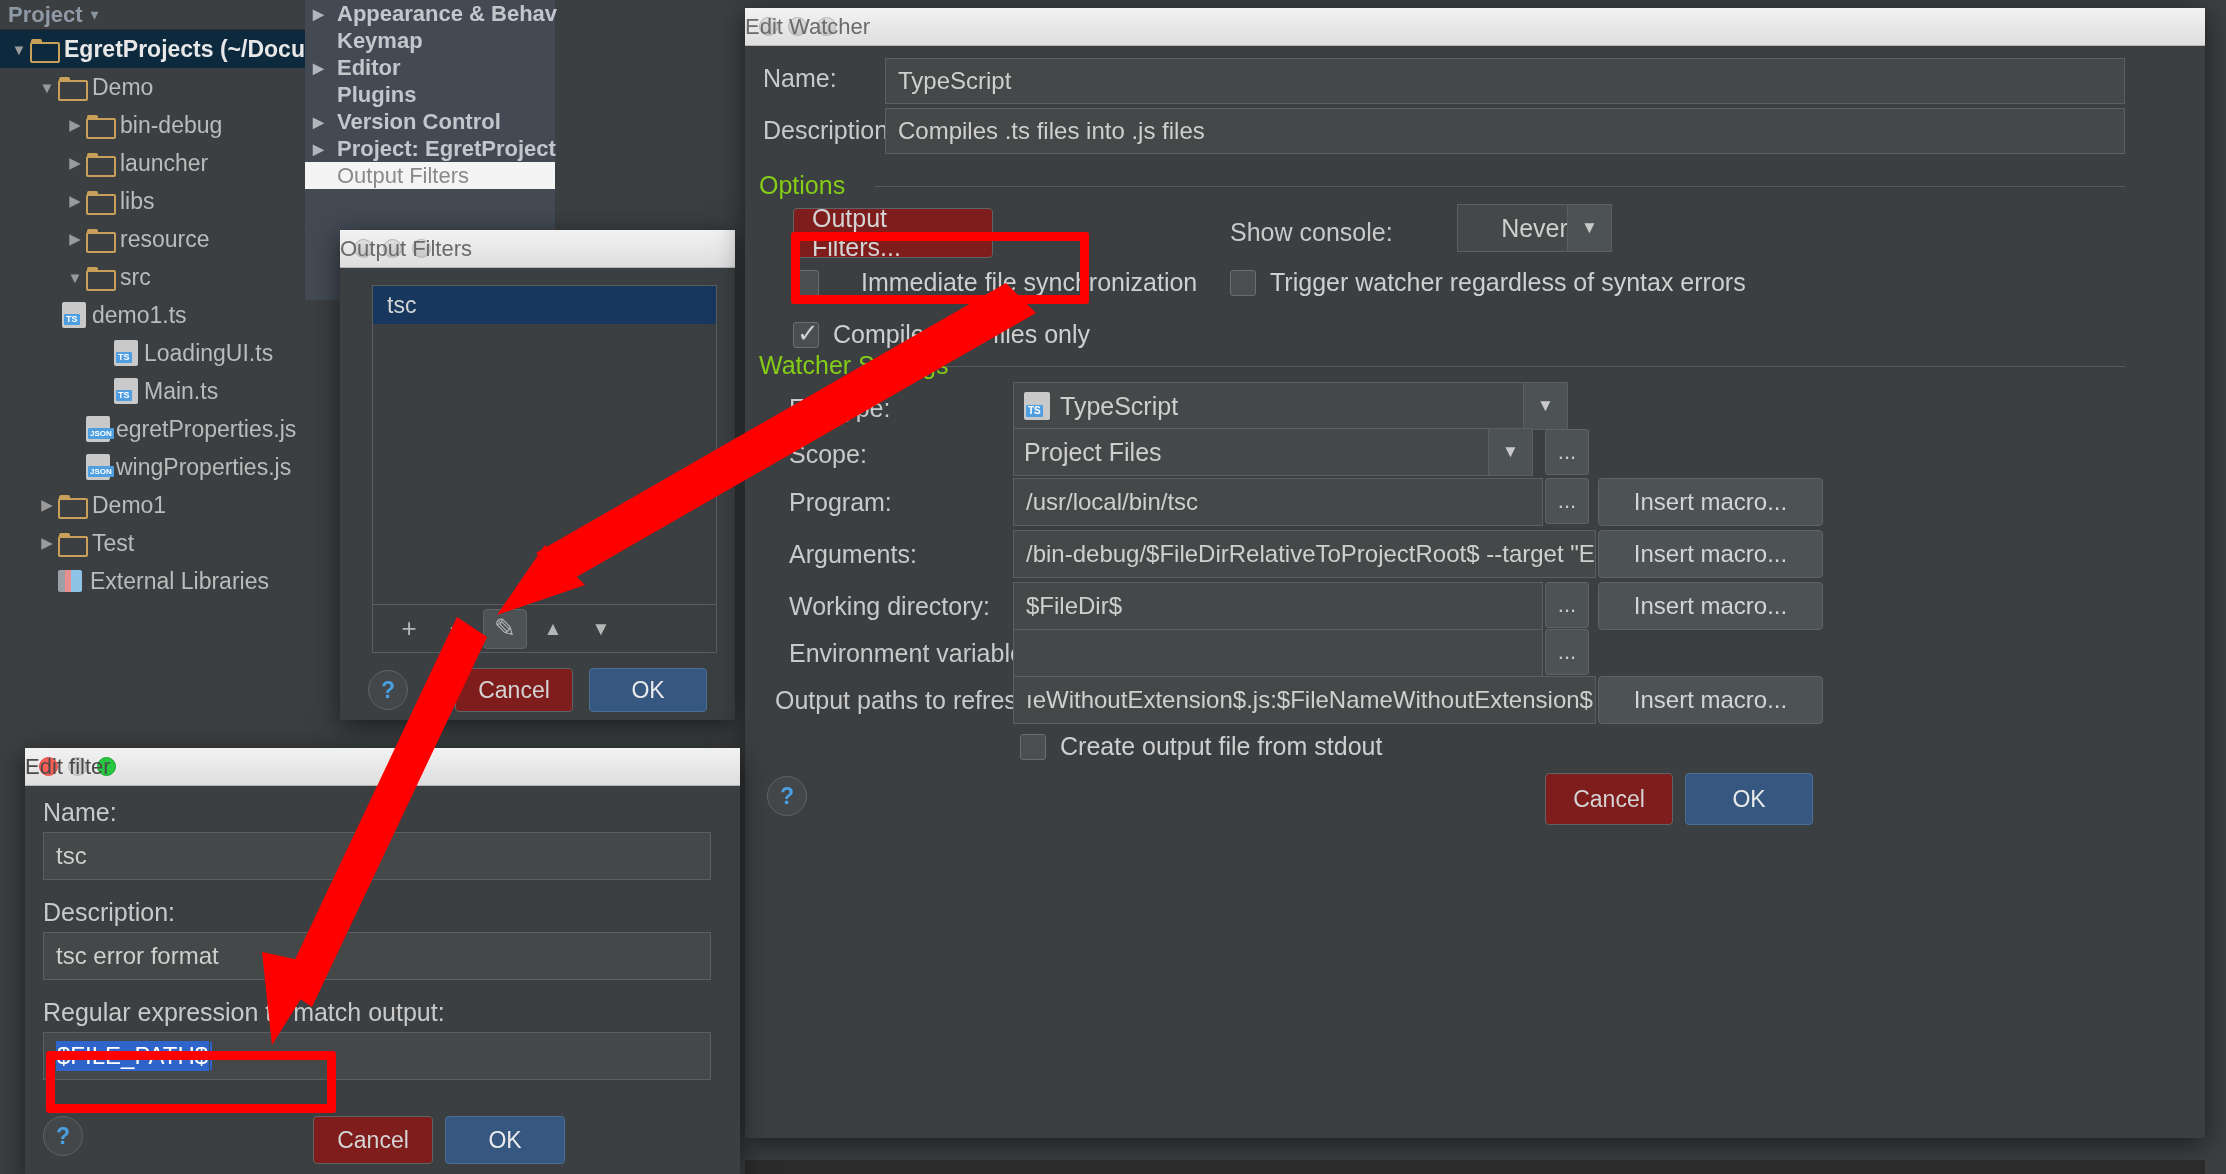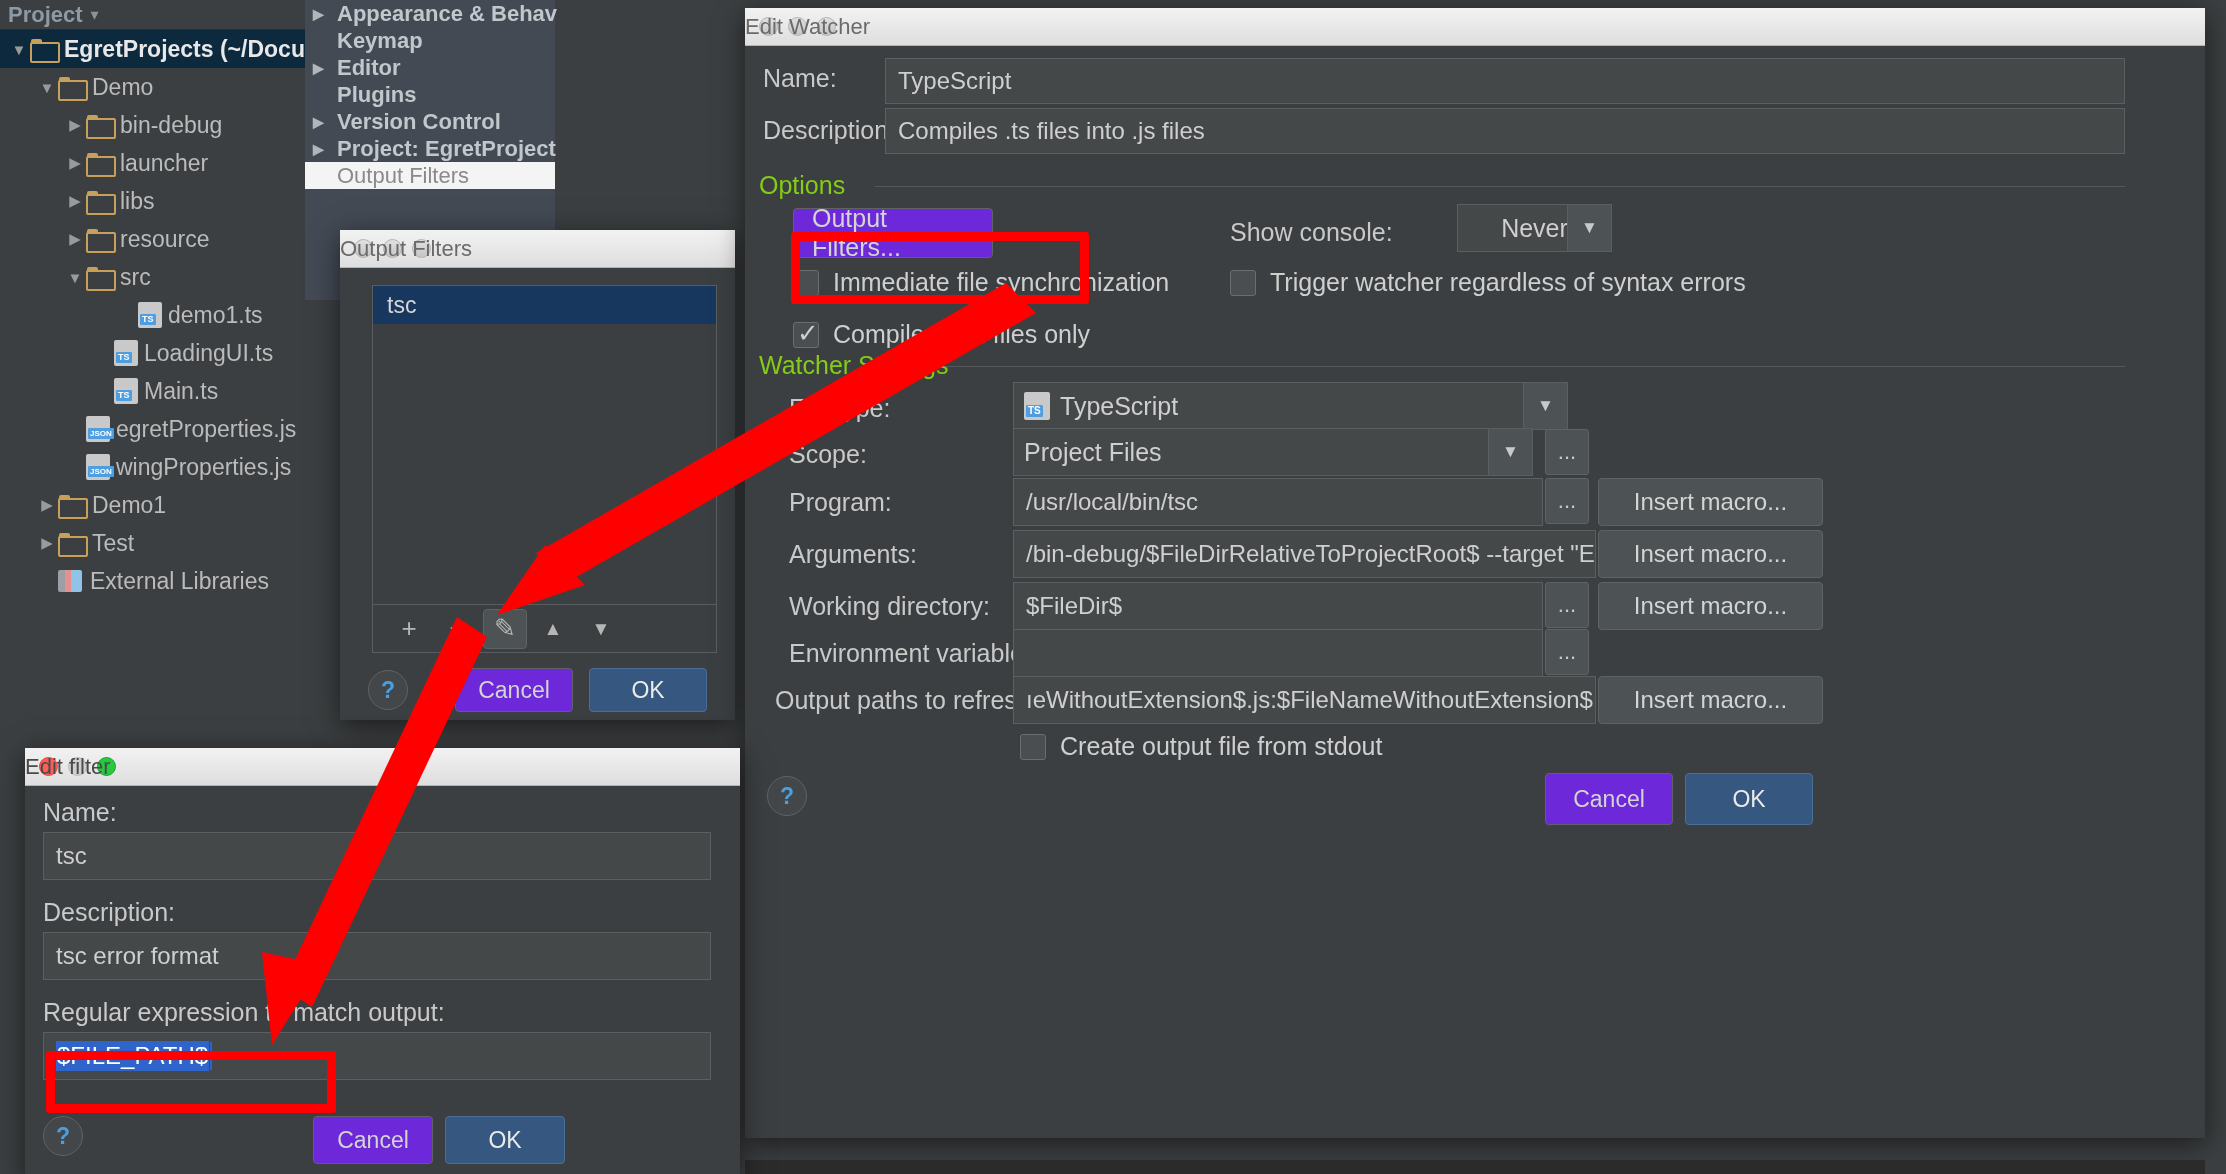--- a/index.html
+++ b/index.html
@@ -114,21 +114,21 @@
     display:flex; align-items:center; justify-content:flex-end; gap:16px; padding-right:28px;
   }
   .help-btn{
     width:40px; height:40px; border-radius:50%;
     border:1px solid #5f6365; background:#43474a;
     color:#4a9fe0; font-size:23px; font-weight:bold;
     display:flex; align-items:center; justify-content:center;
   }
   .btn{
     min-width:118px; height:44px; padding:0 18px;
-    background:#6d28d9; border:1px solid #5f6365; border-radius:4px;
+    background:#7f1d1d; border:1px solid #5f6365; border-radius:4px;
     color:#d4d4d4; font-size:23px;
     display:flex; align-items:center; justify-content:center;
   }
   .btn.primary{ background:#365880; border-color:#4a6f96; color:#eaeaea; }
   .of-footer .help-btn{ margin-right:auto; margin-left:28px; }
 
   
   #editWatcher{ left:745px; top:8px; width:1460px; height:1130px; }
   .ew-body{ position:absolute; left:0; top:38px; right:0; bottom:0; background:#3c3f41; }
   .lbl{ color:#c9c9c9; font-size:25px; }
@@ -254,21 +254,21 @@
       <div class="tree-row" style="padding-left: 64px;">
         <span class="tw right"></span>
         <span class="folder"></span>
         <span>resource</span>
       </div>
       <div class="tree-row" style="padding-left: 64px;">
         <span class="tw down"></span>
         <span class="folder"></span>
         <span>src</span>
       </div>
-      <div class="tree-row" style="padding-left: 116px;">
+      <div class="tree-row" style="padding-left: 40px;">
         <span class="tw "></span>
         <span class="ficon" data-t="TS"></span>
         <span>demo1.ts</span>
       </div>
       <div class="tree-row" style="padding-left: 92px;">
         <span class="tw "></span>
         <span class="ficon" data-t="TS"></span>
         <span>LoadingUI.ts</span>
       </div>
       <div class="tree-row" style="padding-left: 92px;">
@@ -385,21 +385,21 @@
       <div class="group-line" style="left:130px; top:140px; width:1250px;"></div>
 
       <div class="btn" style="position:absolute; left:48px; top:162px; width:200px; height:50px; font-size:25px;">Output Filters...</div>
 
       <span class="lbl" style="position:absolute; left:485px; top:172px;">Show console:</span>
       <div class="combo" style="position:absolute; left:712px; top:158px; width:155px;justify-content:center;">
         <span>Never</span>
         <span class="arrowbox">▼</span>
       </div>
 
-      <div class="cb-row" style="position:absolute; left:48px; top:222px;">
+      <div class="cb-row" style="position:absolute; left:48px; top:222px;gap:28px;">
         <span class="cb"></span>
         <span>Immediate file synchronization</span>
       </div>
       <div class="cb-row" style="position:absolute; left:485px; top:222px;">
         <span class="cb"></span>
         <span>Trigger watcher regardless of syntax errors</span>
       </div>
       <div class="cb-row" style="position:absolute; left:48px; top:274px;">
         <span class="cb checked"></span>
         <span>Compile main files only</span>

